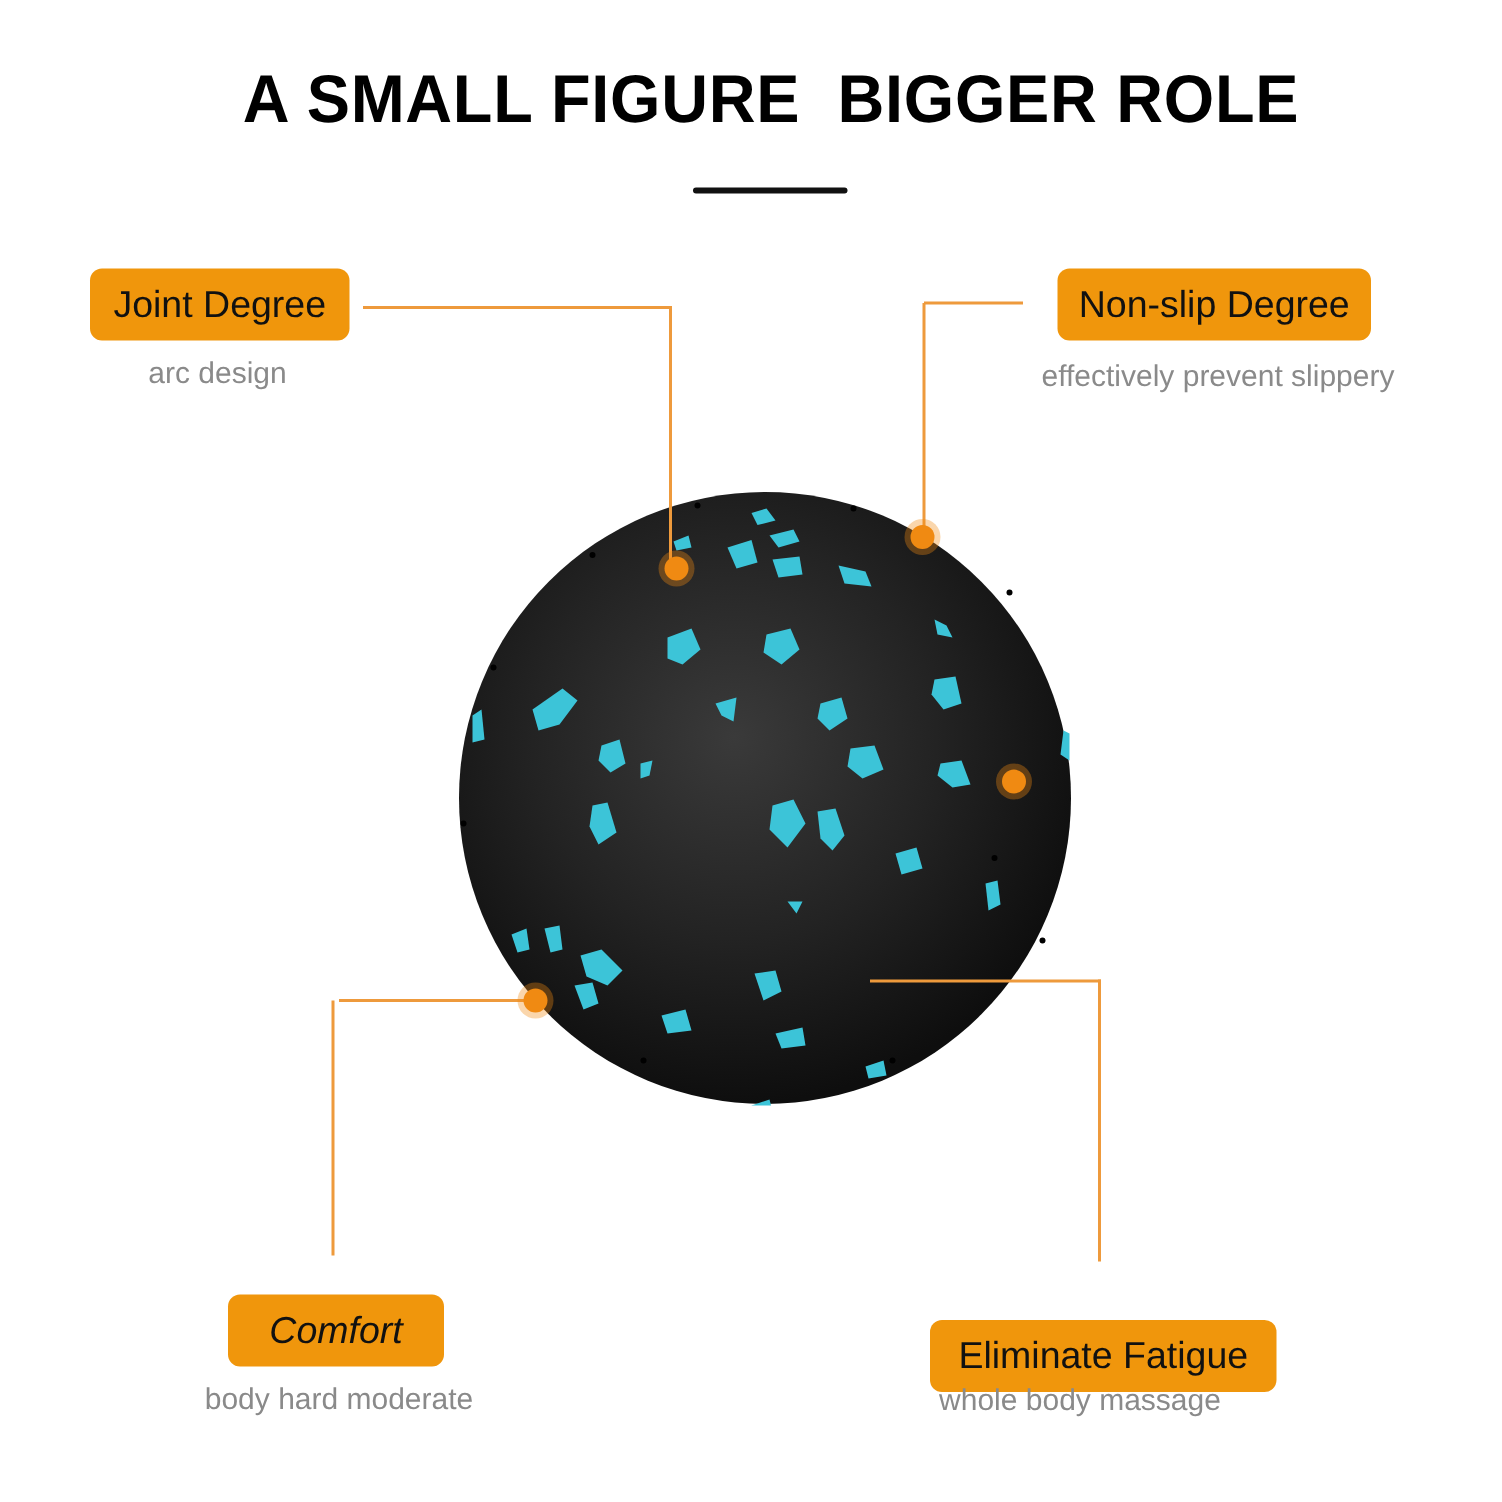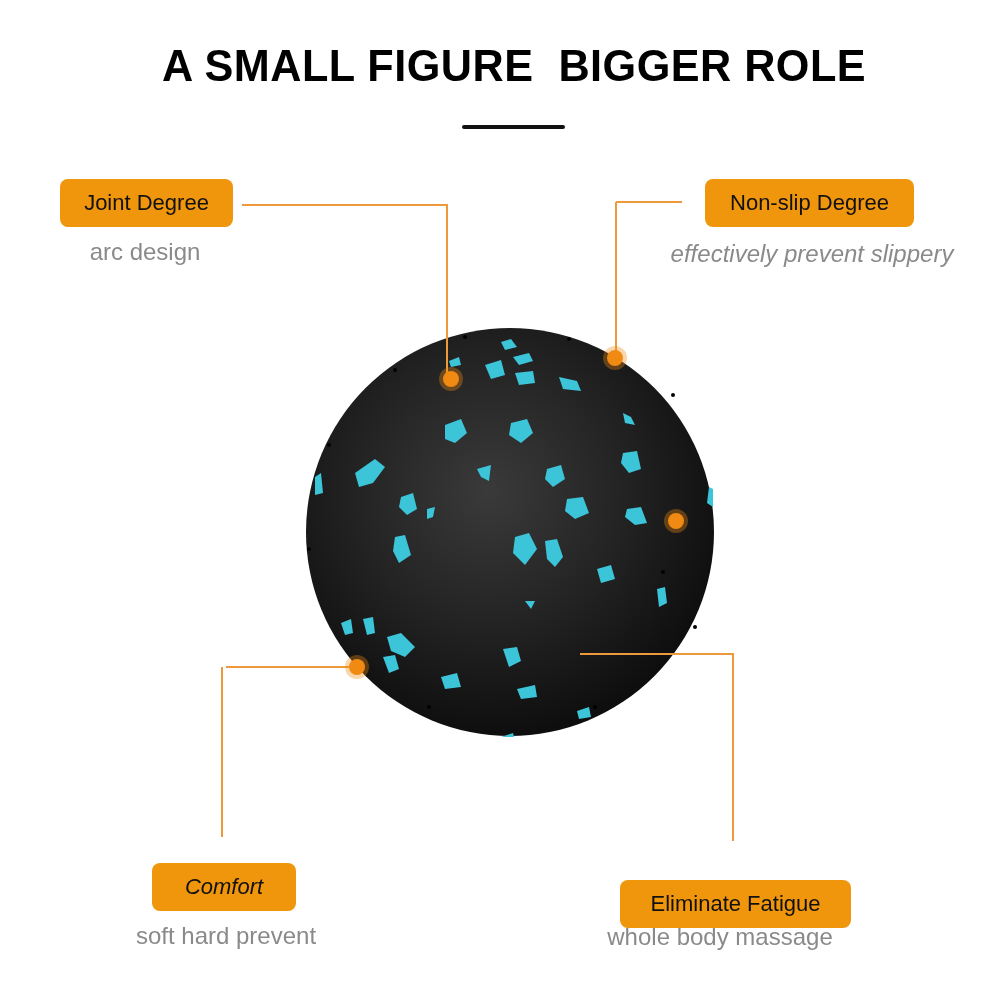--- a/index.html
+++ b/index.html
@@ -4,23 +4,23 @@
 <style>
   html, body { margin: 0; padding: 0; background: #ffffff; }
   body { width: 1001px; height: 1001px; position: relative; overflow: hidden;
          font-family: "Liberation Sans", "DejaVu Sans", sans-serif; }
   .title { position: absolute; left: 0; width: 1028px; top: 40px; text-align: center;
            font-size: 45px; font-weight: bold; color: #000; letter-spacing: 0.5px;
            white-space: pre; transform: scaleX(0.96); transform-origin: 514px 0; }
   .underline { position: absolute; left: 462px; top: 125px; width: 103px; height: 4px;
                background: #111; border-radius: 2px; }
   .badge { position: absolute; height: 48px; border-radius: 8px; background: #f0960c;
-           color: #111; font-size: 22px; display: flex; align-items: center;
+           color: #111; font-size: 25px; display: flex; align-items: center;
            justify-content: center; box-sizing: border-box; white-space: nowrap; }
-  .sub { position: absolute; color: #8a8a8a; font-size: 24px; text-align: center;
+  .sub { position: absolute; color: #8a8a8a; font-size: 20px; text-align: center;
          white-space: nowrap; transform: translateX(-50%); }
   .line { position: absolute; background: #ee9a3c; }
   .dot { position: absolute; width: 16px; height: 16px; border-radius: 50%;
          background: #f08a12; box-shadow: 0 0 0 4px rgba(240,138,18,0.35);
          transform: translate(-50%,-50%); }
   .ball { position: absolute; left: 305px; top: 327px; width: 410px; height: 410px; }
 </style>
 </head>
 <body>
 
@@ -100,19 +100,19 @@
 
 <div class="dot" style="left:451px; top:379px;"></div>
 <div class="dot" style="left:615px; top:358px;"></div>
 <div class="dot" style="left:676px; top:521px;"></div>
 <div class="dot" style="left:357px; top:667px;"></div>
 
 <div class="badge" style="left:60px; top:179px; width:173px;">Joint Degree</div>
 <div class="sub" style="left:145px; top:238px;">arc design</div>
 
 <div class="badge" style="left:705px; top:179px; width:209px;">Non-slip Degree</div>
-<div class="sub" style="left:812px; top:240px;font-style:italic;">effectively prevent slippery</div>
+<div class="sub" style="left:812px; top:240px;">effectively prevent slippery</div>
 
 <div class="badge" style="left:152px; top:863px; width:144px;font-style:italic;">Comfort</div>
-<div class="sub" style="left:226px; top:922px;">soft hard prevent</div>
+<div class="sub" style="left:226px; top:922px;">body hard moderate</div>
 
 <div class="badge" style="left:620px; top:880px; width:231px;">Eliminate Fatigue</div>
 <div class="sub" style="left:720px; top:923px;">whole body massage</div>
 
 </body></html>

